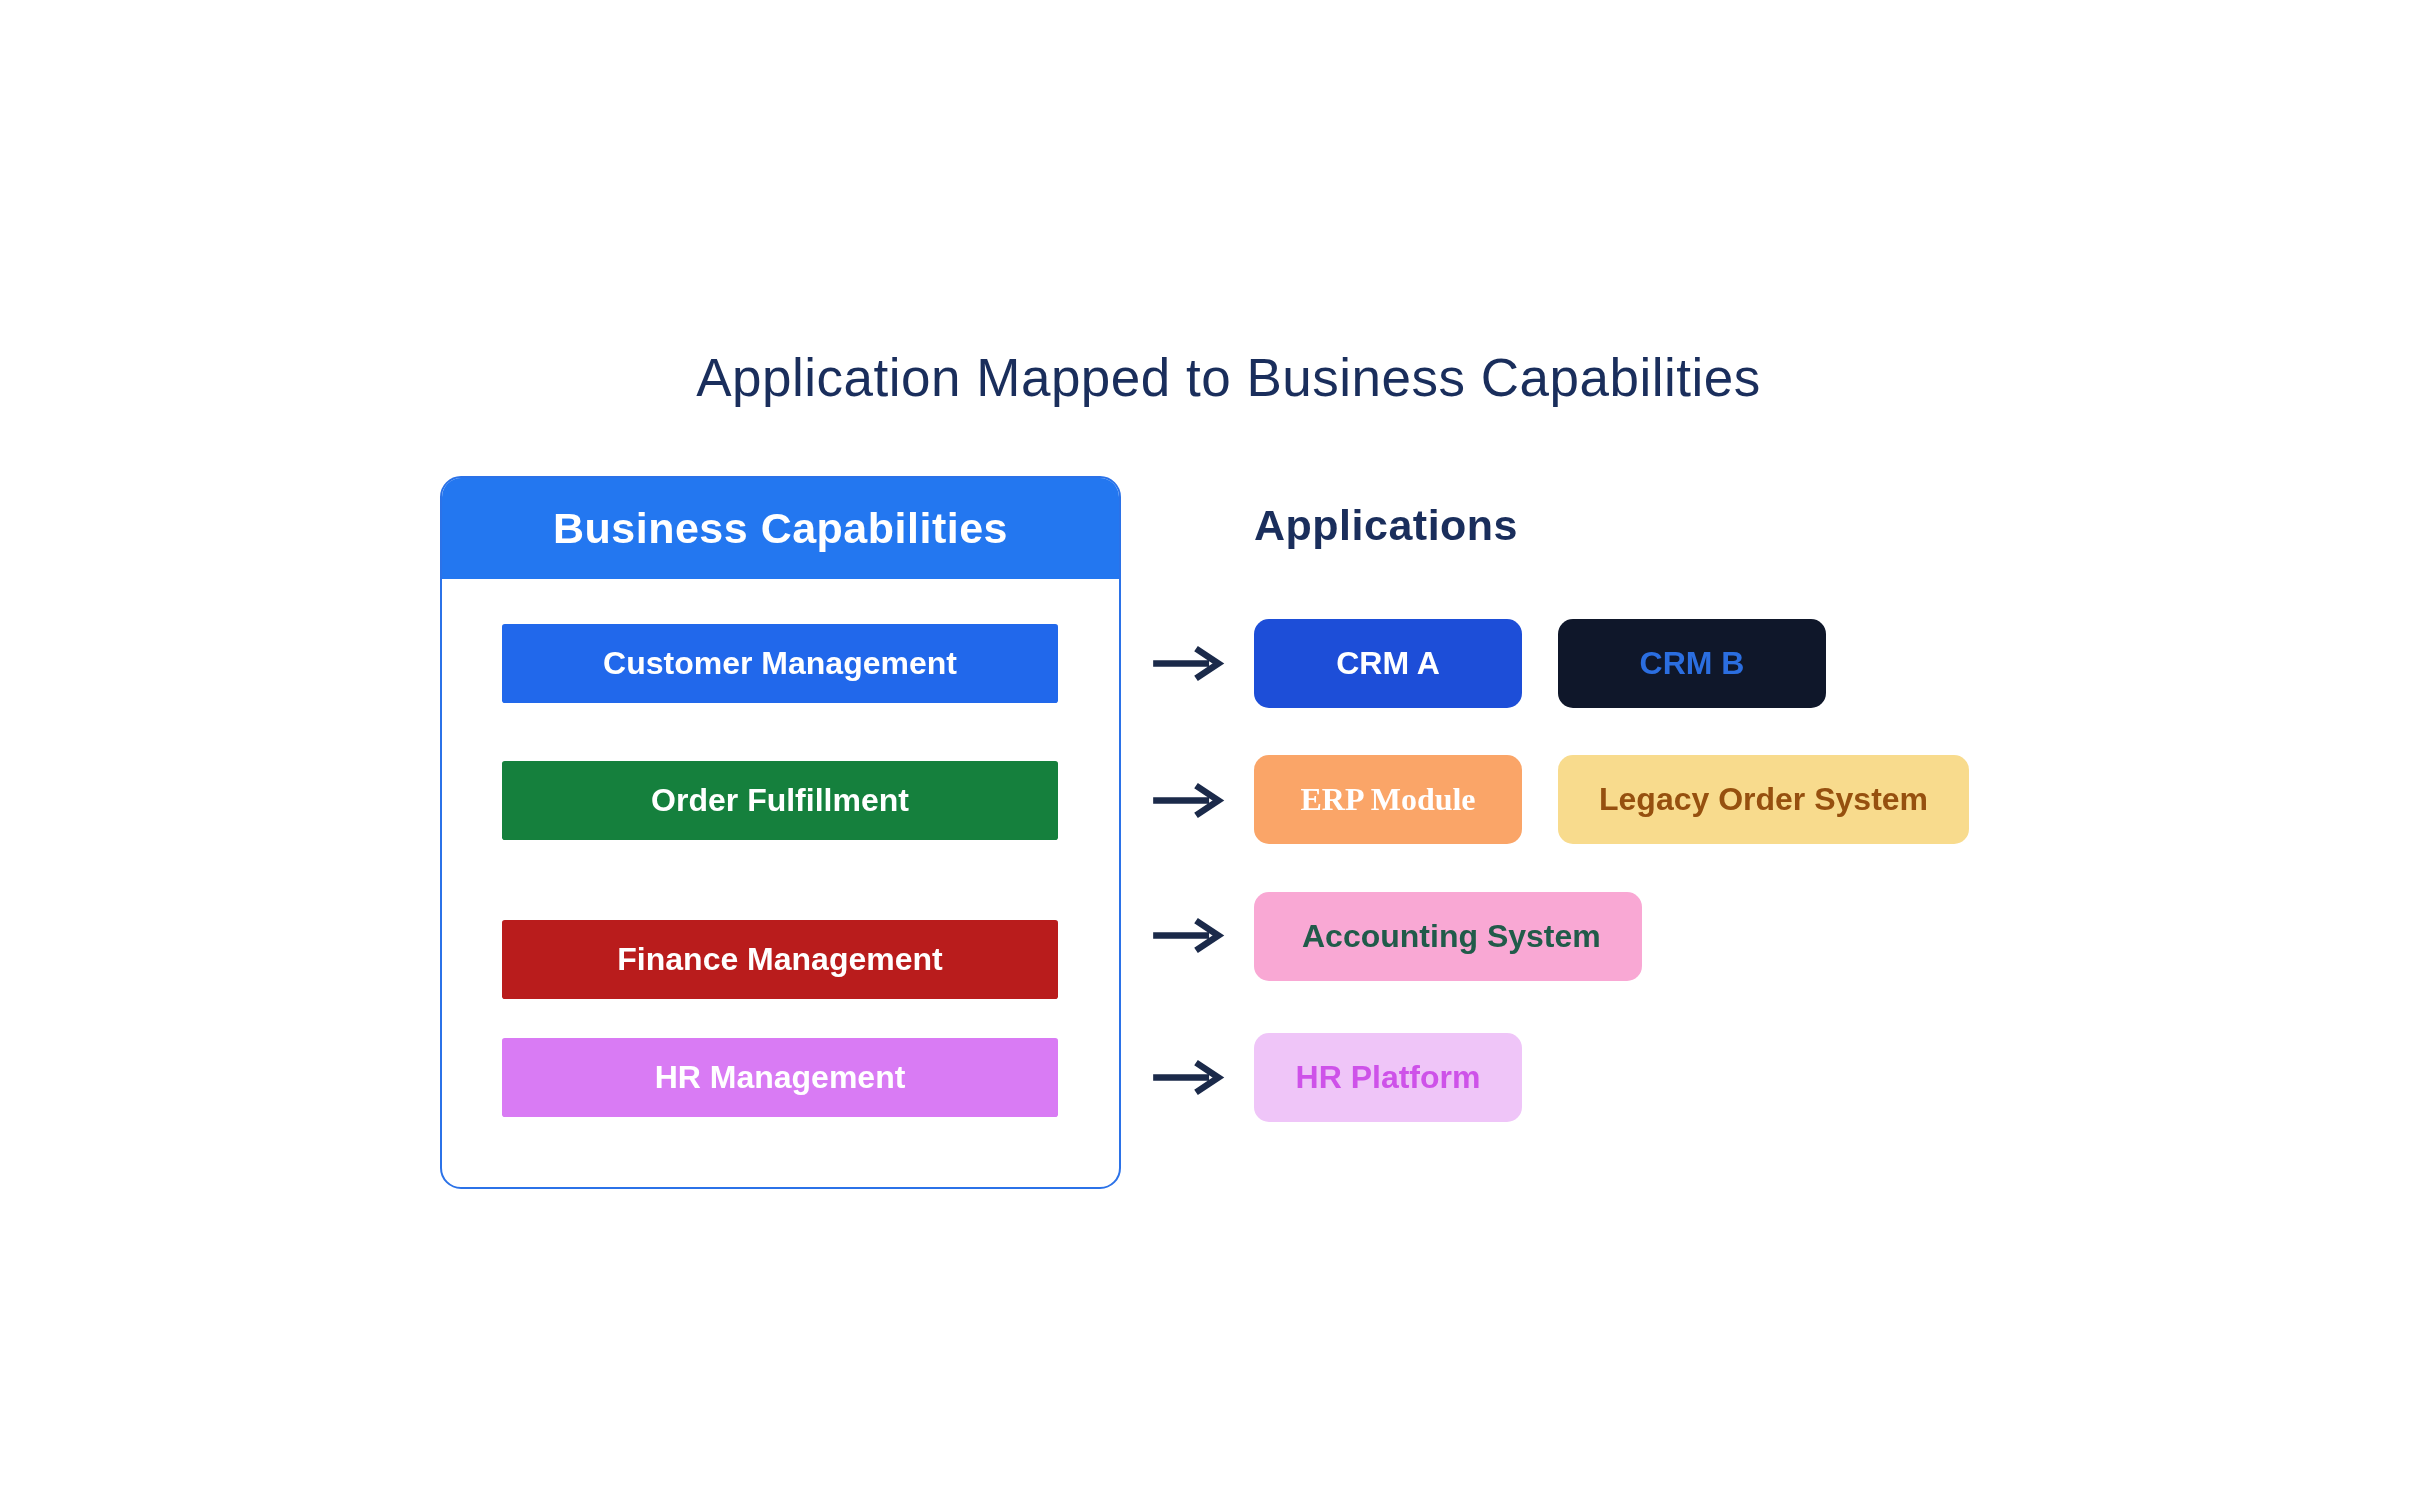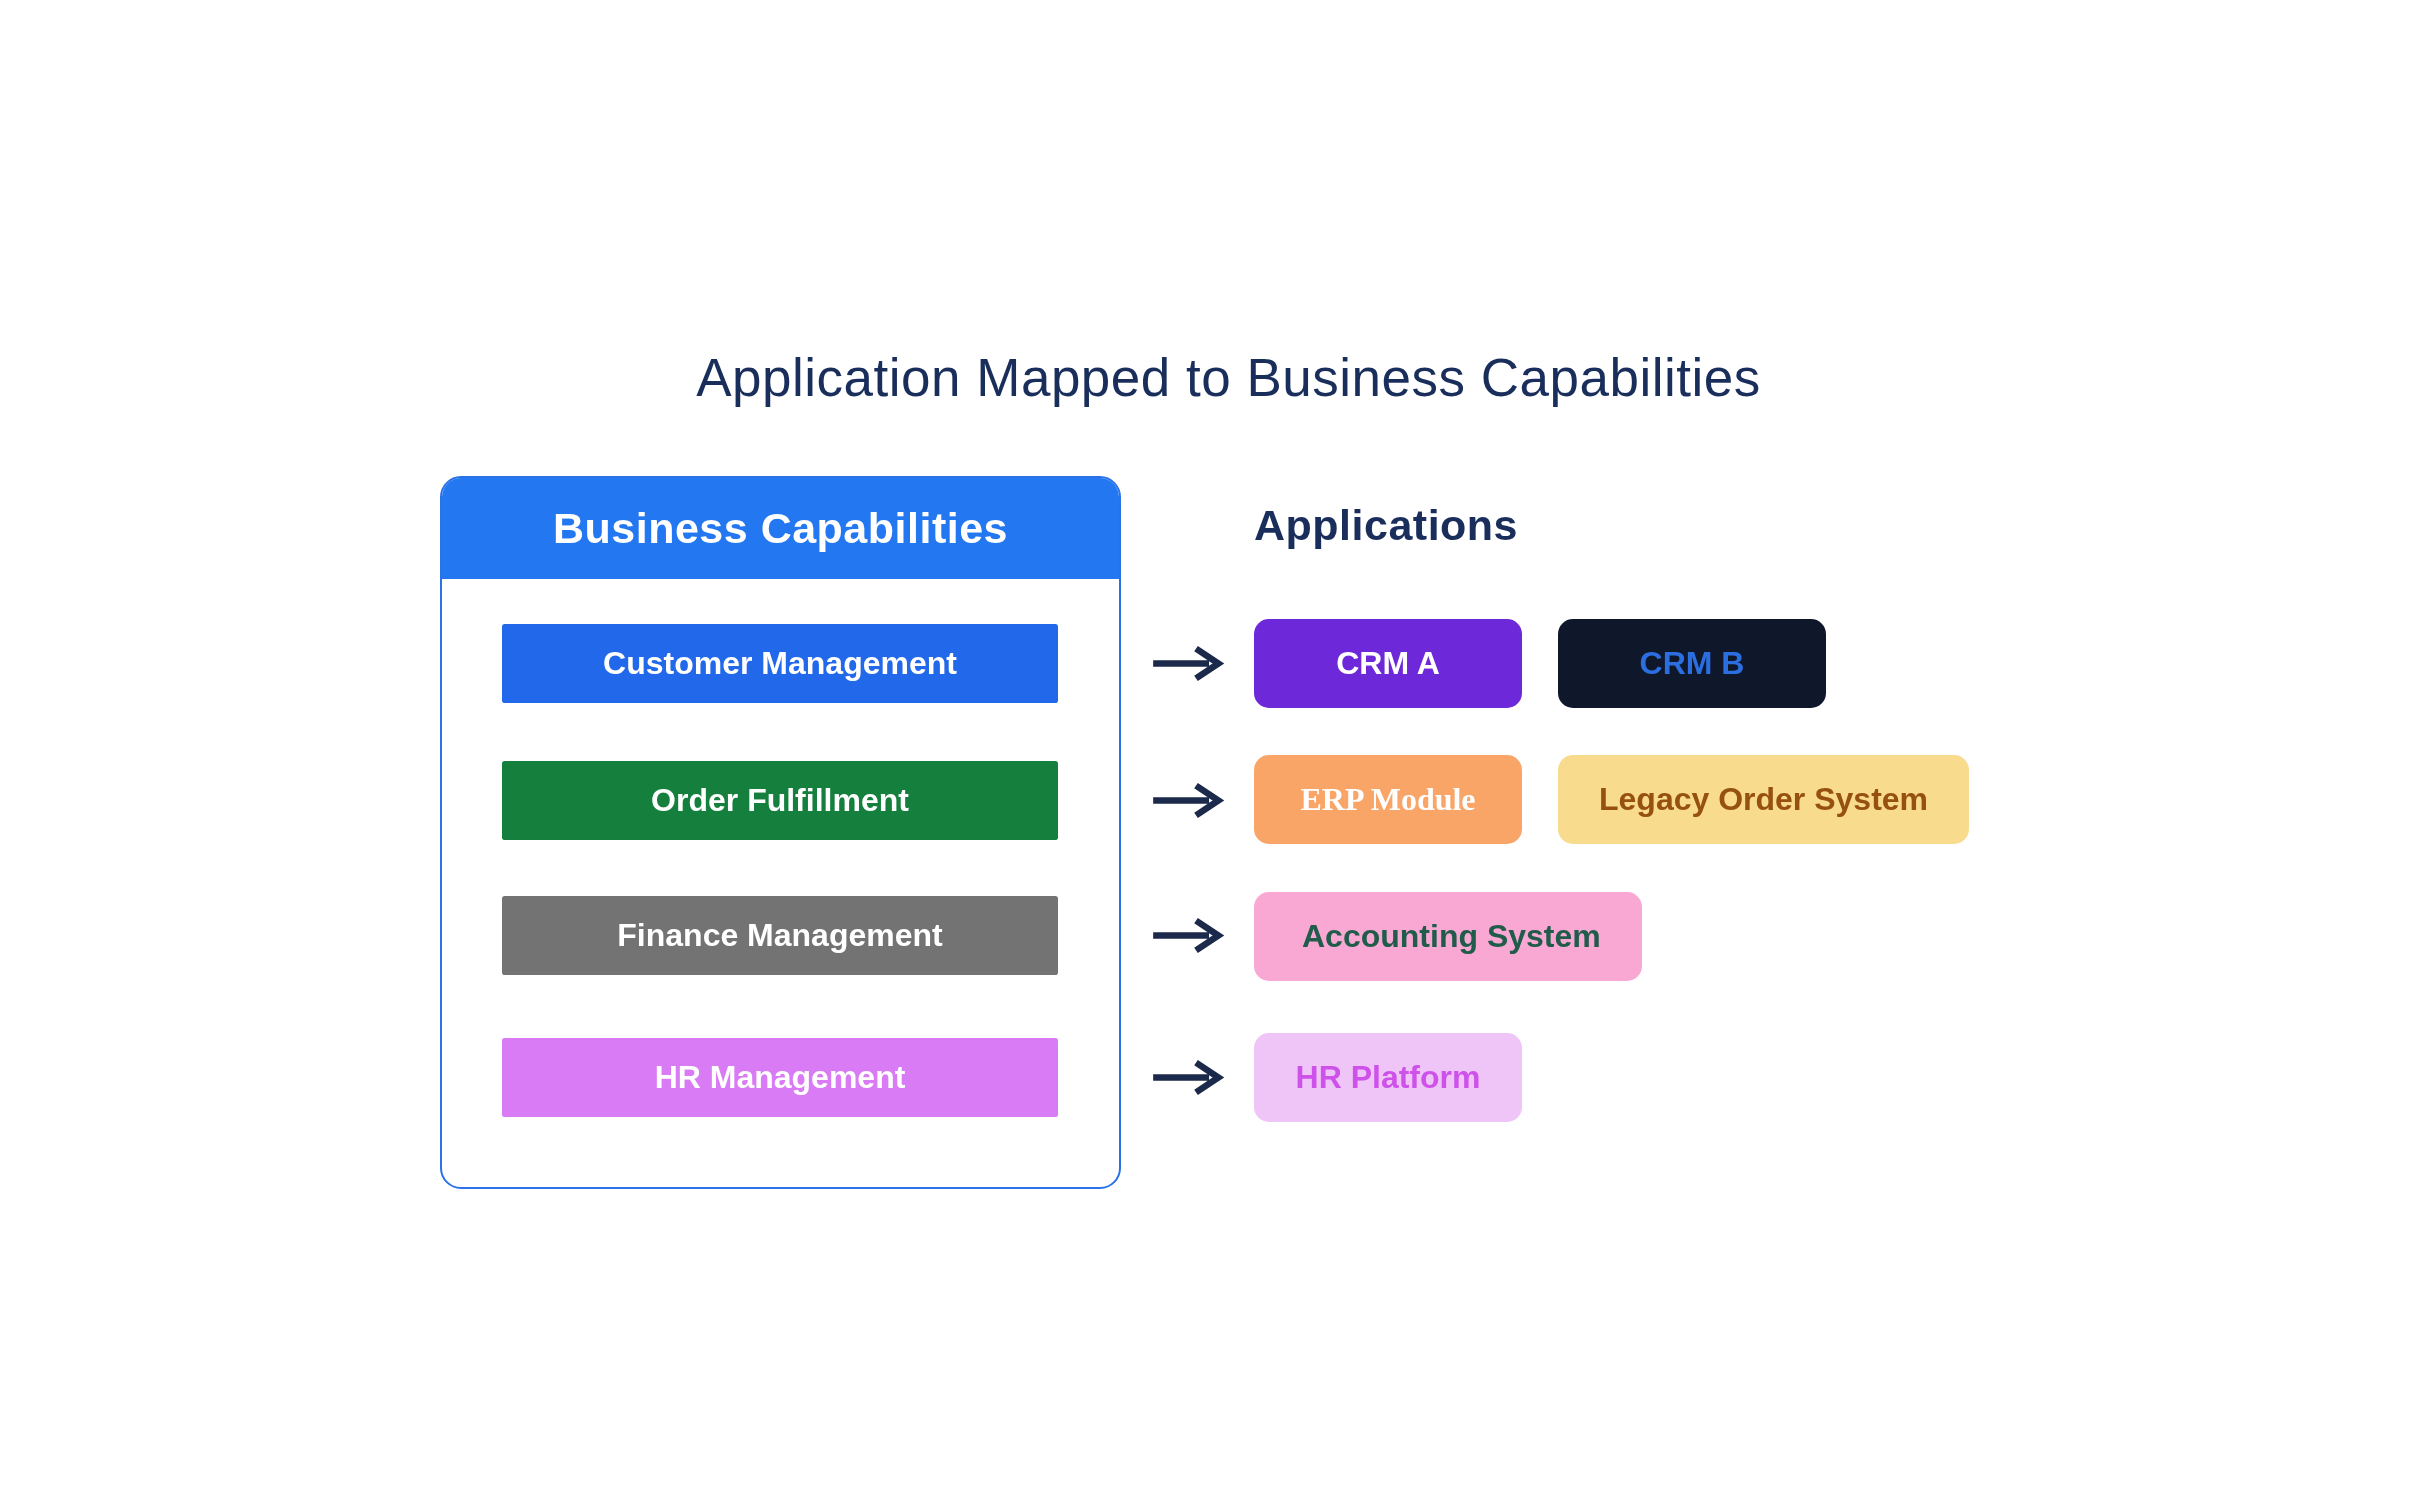--- a/index.html
+++ b/index.html
@@ -114,21 +114,21 @@
   <h1 class="title" style="color: rgb(26, 46, 92);">Application Mapped to Business Capabilities</h1>
 
   <section class="panel" style="border-color: rgb(43, 114, 232);">
     <header class="panel-header" style="background-color: rgb(35, 119, 240); color: rgb(255, 255, 255);">Business Capabilities</header>
   </section>
 
   <h2 class="apps-header" style="color: rgb(26, 46, 92);">Applications</h2>
 
   <div class="cap-box cap-0" style="background-color: rgb(33, 104, 235); color: rgb(255, 255, 255);">Customer Management</div>
   <div class="cap-box cap-1" style="background-color: #15803d; color: rgb(255, 255, 255);">Order Fulfillment</div>
-  <div class="cap-box cap-2" style="background-color: #737373; color: rgb(255, 255, 255);">Finance Management</div>
+  <div class="cap-box cap-2" style="background-color: #b91c1c; color: rgb(255, 255, 255); margin-top: 24px;">Finance Management</div>
   <div class="cap-box cap-3" style="background-color: rgb(217, 123, 244); color: rgb(255, 255, 255);">HR Management</div>
 
   <div class="arrow arrow-0" style="color: rgb(27, 42, 74);">
     <svg viewBox="0 0 86 44" xmlns="http://www.w3.org/2000/svg">
       <path d="M4 22 H64 M50 6 L74 22 L50 38" fill="none" stroke="currentColor" stroke-width="7" stroke-linejoin="miter"></path>
     </svg>
   </div>
   <div class="arrow arrow-1" style="color: rgb(27, 42, 74);">
     <svg viewBox="0 0 86 44" xmlns="http://www.w3.org/2000/svg">
       <path d="M4 22 H64 M50 6 L74 22 L50 38" fill="none" stroke="currentColor" stroke-width="7" stroke-linejoin="miter"></path>
@@ -139,21 +139,21 @@
       <path d="M4 22 H64 M50 6 L74 22 L50 38" fill="none" stroke="currentColor" stroke-width="7" stroke-linejoin="miter"></path>
     </svg>
   </div>
   <div class="arrow arrow-3" style="color: rgb(27, 42, 74);">
     <svg viewBox="0 0 86 44" xmlns="http://www.w3.org/2000/svg">
       <path d="M4 22 H64 M50 6 L74 22 L50 38" fill="none" stroke="currentColor" stroke-width="7" stroke-linejoin="miter"></path>
     </svg>
   </div>
 
   <div class="app-row app-row-0">
-    <div class="app-box" style="background-color: #6d28d9; color: rgb(255, 255, 255); text-align: right;">CRM A</div>
+    <div class="app-box" style="background-color: #1d4ed8; color: rgb(255, 255, 255); text-align: right;">CRM A</div>
     <div class="app-box" style="background-color: #0f172a; color: rgb(43, 110, 224);">CRM B</div>
   </div>
 
   <div class="app-row app-row-1">
     <div class="app-box" style="background-color: rgb(250, 165, 104); color: rgb(255, 255, 255); font-family: Liberation Serif, serif;">ERP Module</div>
     <div class="app-box" style="background-color: rgb(248, 219, 141); color: rgb(150, 80, 15);">Legacy Order System</div>
   </div>
 
   <div class="app-row app-row-2">
     <div class="app-box" style="background-color: #f9a8d4; color: rgb(33, 91, 74); padding-left: 48px;">Accounting System</div>

